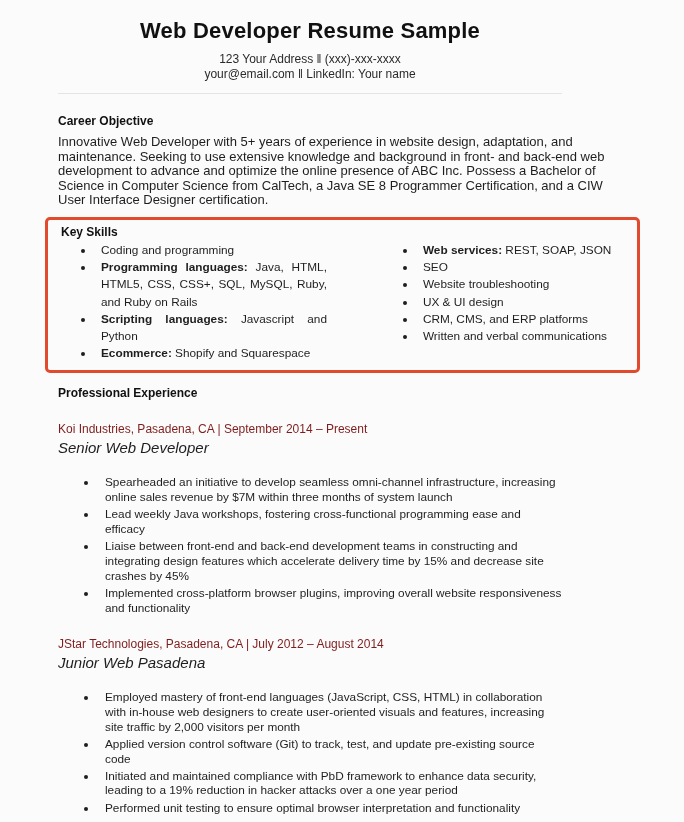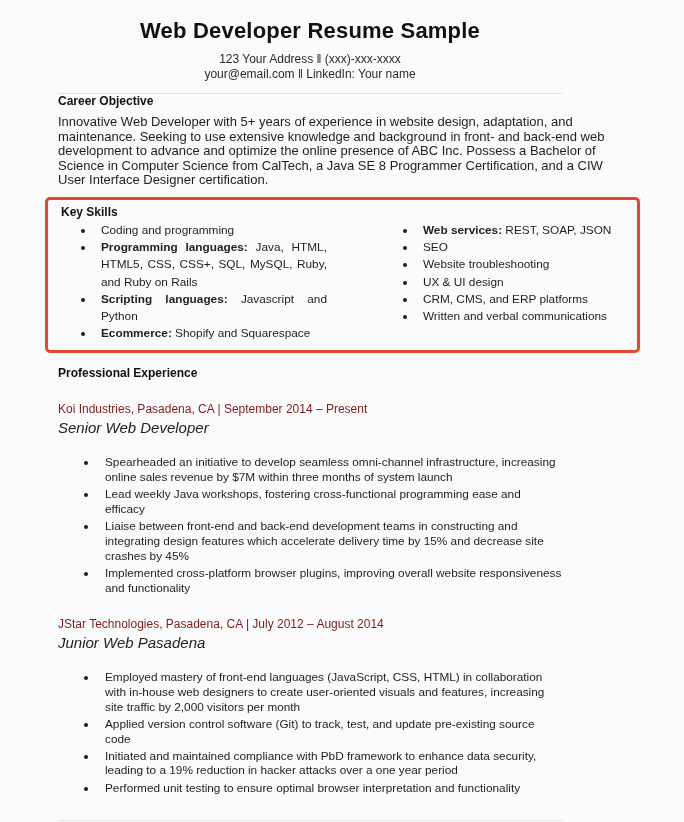--- a/index.html
+++ b/index.html
@@ -36,21 +36,21 @@
   }
   .divider {
     border: none;
     border-top: 1px solid #e4e4e4;
     margin: 11px 0 0 0;
   }
   .section-heading {
     font-size: 12px;
     font-weight: 700;
     color: #111;
-    margin-top: 0;
+    margin-top: 20px;
   }
   .objective-text {
     font-size: 13px;
     line-height: 14.6px;
     margin-top: 7px;
     width: 575px;
     color: #1e1e1e;
   }
   .skills-box {
     box-sizing: border-box;

